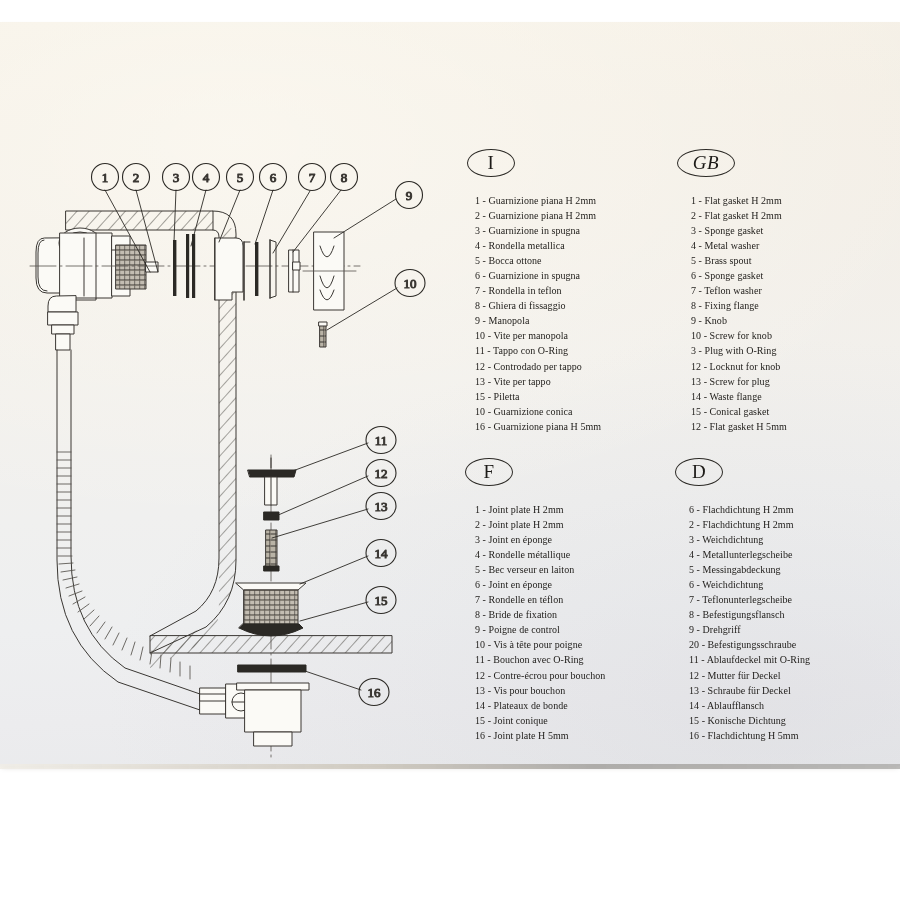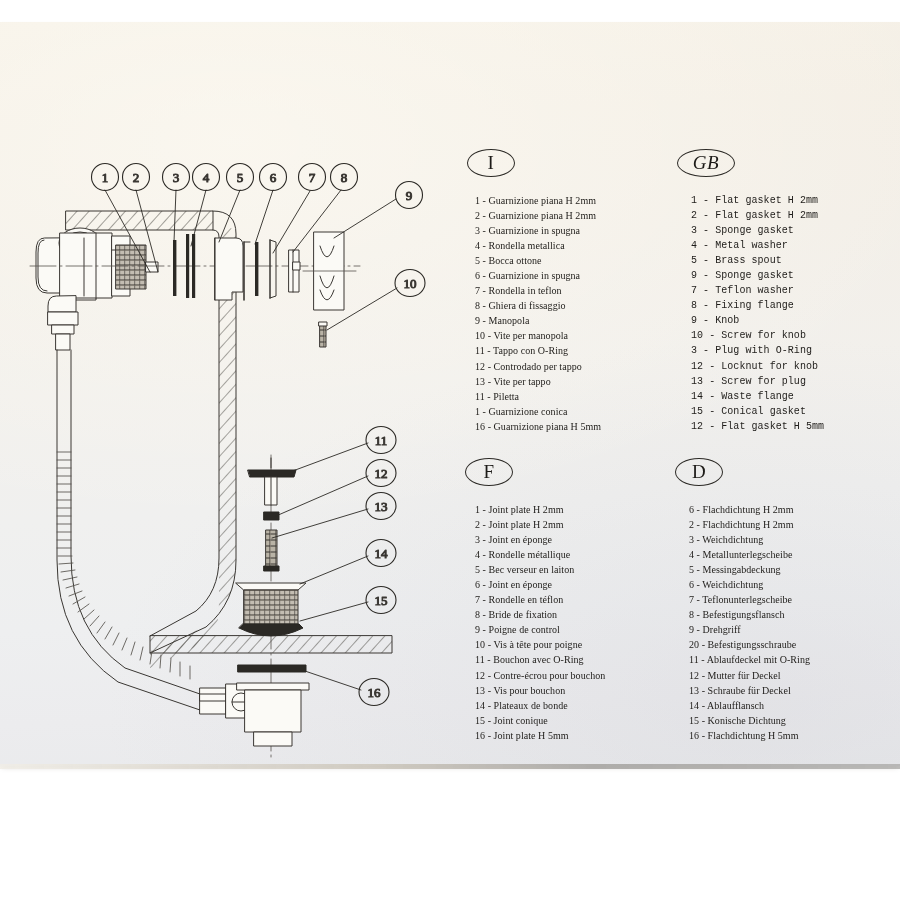--- a/index.html
+++ b/index.html
@@ -92,21 +92,21 @@
   .parts-list li { letter-spacing: .05px; }
 
   #col-it { left: 459px; top: 149px; }
   #col-gb { left: 669px; top: 149px; }
   #col-fr { left: 459px; top: 458px; }
   #col-de { left: 669px; top: 458px; }
   #col-it .lang-badge { margin-left: 8px; }
   #col-gb .lang-badge { margin-left: 8px; }
   #col-fr .lang-badge { margin-left: 6px; }
   #col-de .lang-badge { margin-left: 6px; }
-  #col-gb .parts-list { padding-left: 6px; font-family: Liberation Mono, monospace; }
+  #col-gb .parts-list { padding-left: 6px; }
   #col-de .parts-list { padding-left: 4px; }
 
   
   #drawing {
     position: absolute;
     left: 0; top: 0;
     width: 900px; height: 900px;
     pointer-events: none;
   }
   .callout-num {
@@ -378,35 +378,35 @@
       <li>4 - Rondella metallica</li>
       <li>5 - Bocca ottone</li>
       <li>6 - Guarnizione in spugna</li>
       <li>7 - Rondella in teflon</li>
       <li>8 - Ghiera di fissaggio</li>
       <li>9 - Manopola</li>
       <li>10 - Vite per manopola</li>
       <li>11 - Tappo con O-Ring</li>
       <li>12 - Controdado per tappo</li>
       <li>13 - Vite per tappo</li>
-      <li>11 - Piletta</li>
-      <li>1 - Guarnizione conica</li>
+      <li>15 - Piletta</li>
+      <li>10 - Guarnizione conica</li>
       <li>16 - Guarnizione piana H 5mm</li>
     </ul>
   </div>
 
   <div class="lang-block" id="col-gb">
     <div class="lang-badge wide">GB</div>
     <ul class="parts-list">
       <li>1 - Flat gasket H 2mm</li>
       <li>2 - Flat gasket H 2mm</li>
       <li>3 - Sponge gasket</li>
       <li>4 - Metal washer</li>
       <li>5 - Brass spout</li>
-      <li>9 - Sponge gasket</li>
+      <li>6 - Sponge gasket</li>
       <li>7 - Teflon washer</li>
       <li>8 - Fixing flange</li>
       <li>9 - Knob</li>
       <li>10 - Screw for knob</li>
       <li>3 - Plug with O-Ring</li>
       <li>12 - Locknut for knob</li>
       <li>13 - Screw for plug</li>
       <li>14 - Waste flange</li>
       <li>15 - Conical gasket</li>
       <li>12 - Flat gasket H 5mm</li>

